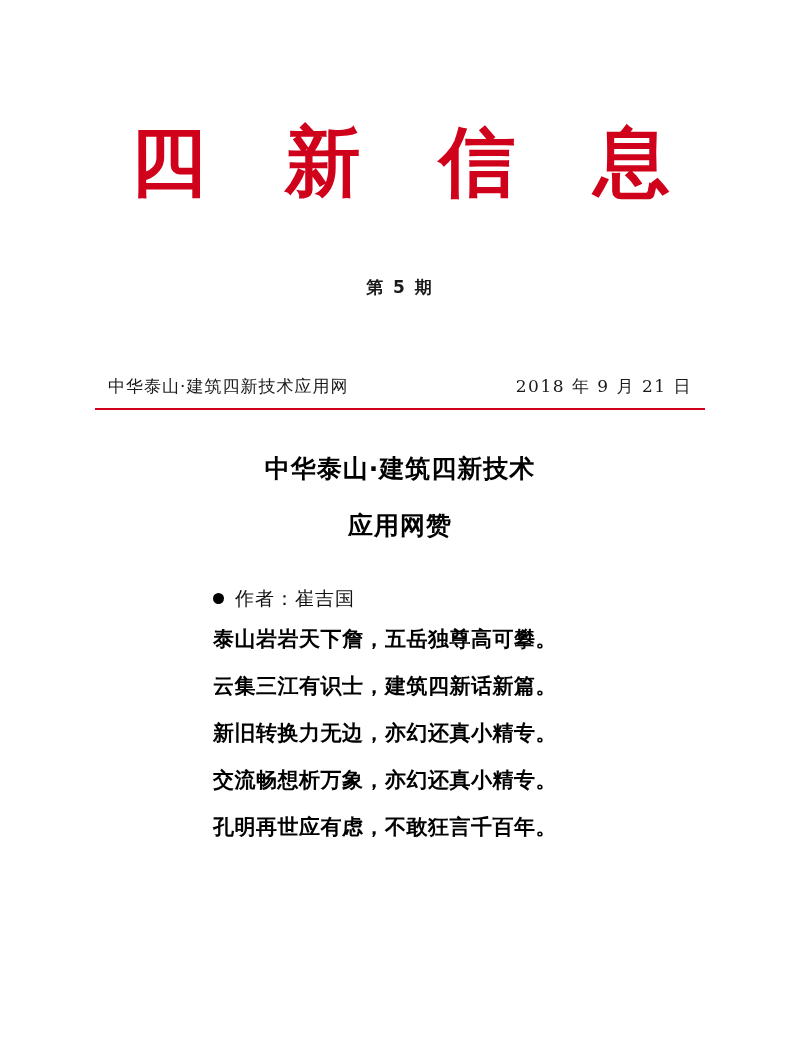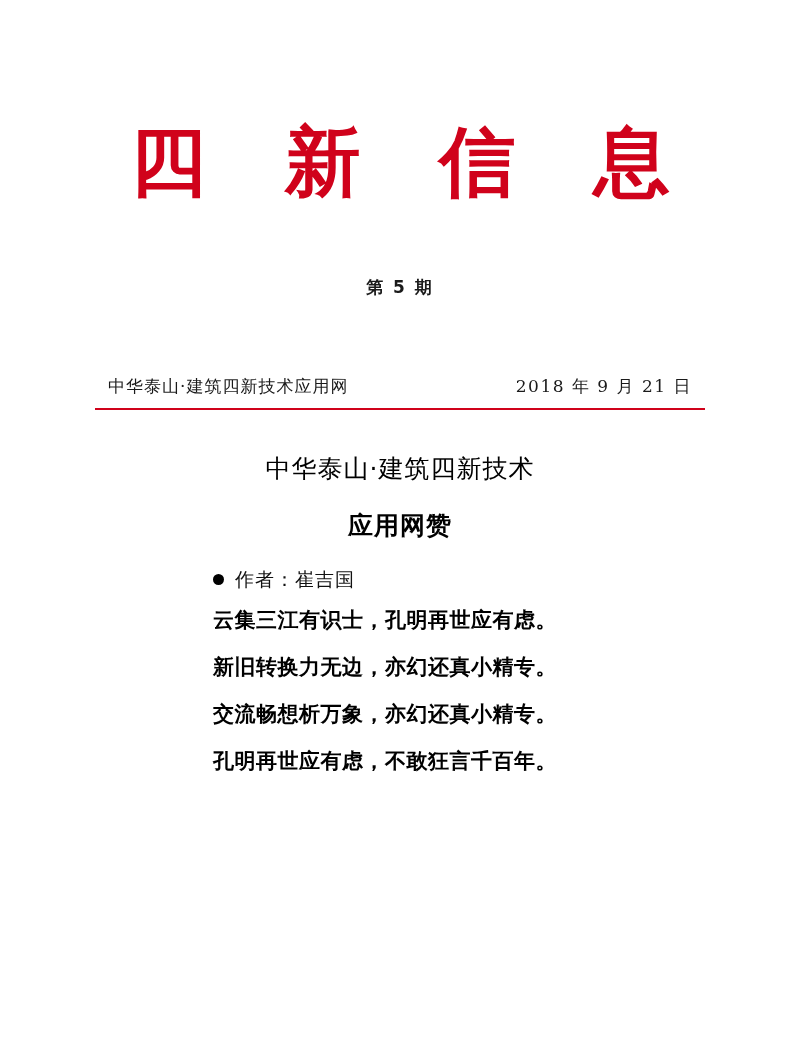--- a/index.html
+++ b/index.html
@@ -66,37 +66,37 @@
     height: 2px;
     background: #d0021b;
     width: 100%;
   }
   .article {
     margin-top: 46px;
   }
   .article-title {
     text-align: center;
     font-family: "DejaVu Sans", sans-serif;
-    font-weight: 400;
+    font-weight: 700;
     font-size: 25px;
     line-height: 1.0;
     letter-spacing: 1px;
     color: #000;
   }
   .article-title-line2 {
     text-align: center;
     font-family: Liberation Serif, serif;
     font-weight: 700;
     font-size: 25px;
     letter-spacing: 1px;
     margin-top: 28px;
     color: #000;
   }
   .author-row {
-    margin-top: 25px;
+    margin-top: 44px;
     padding-left: 118px;
     font-family: "DejaVu Sans", sans-serif;
     font-size: 19px;
     letter-spacing: 1px;
     display: flex;
     align-items: center;
     color: #111;
   }
   .bullet {
     display: inline-block;
@@ -141,20 +141,21 @@
   <div class="article">
     <div class="article-title">中华泰山·建筑四新技术</div>
     <div class="article-title-line2">应用网赞</div>
 
     <div class="author-row">
       <span class="bullet"></span>
       <span>作者：崔吉国</span>
     </div>
 
     <div class="poem">
-      <div class="poem-line">云集三江有识士，孔明再世应有虑。</div>
+      <div class="poem-line">泰山岩岩天下詹，五岳独尊高可攀。</div>
+      <div class="poem-line">云集三江有识士，建筑四新话新篇。</div>
       <div class="poem-line">新旧转换力无边，亦幻还真小精专。</div>
       <div class="poem-line">交流畅想析万象，亦幻还真小精专。</div>
       <div class="poem-line">孔明再世应有虑，不敢狂言千百年。</div>
     </div>
   </div>
 
 </div>
 
 </body></html>

